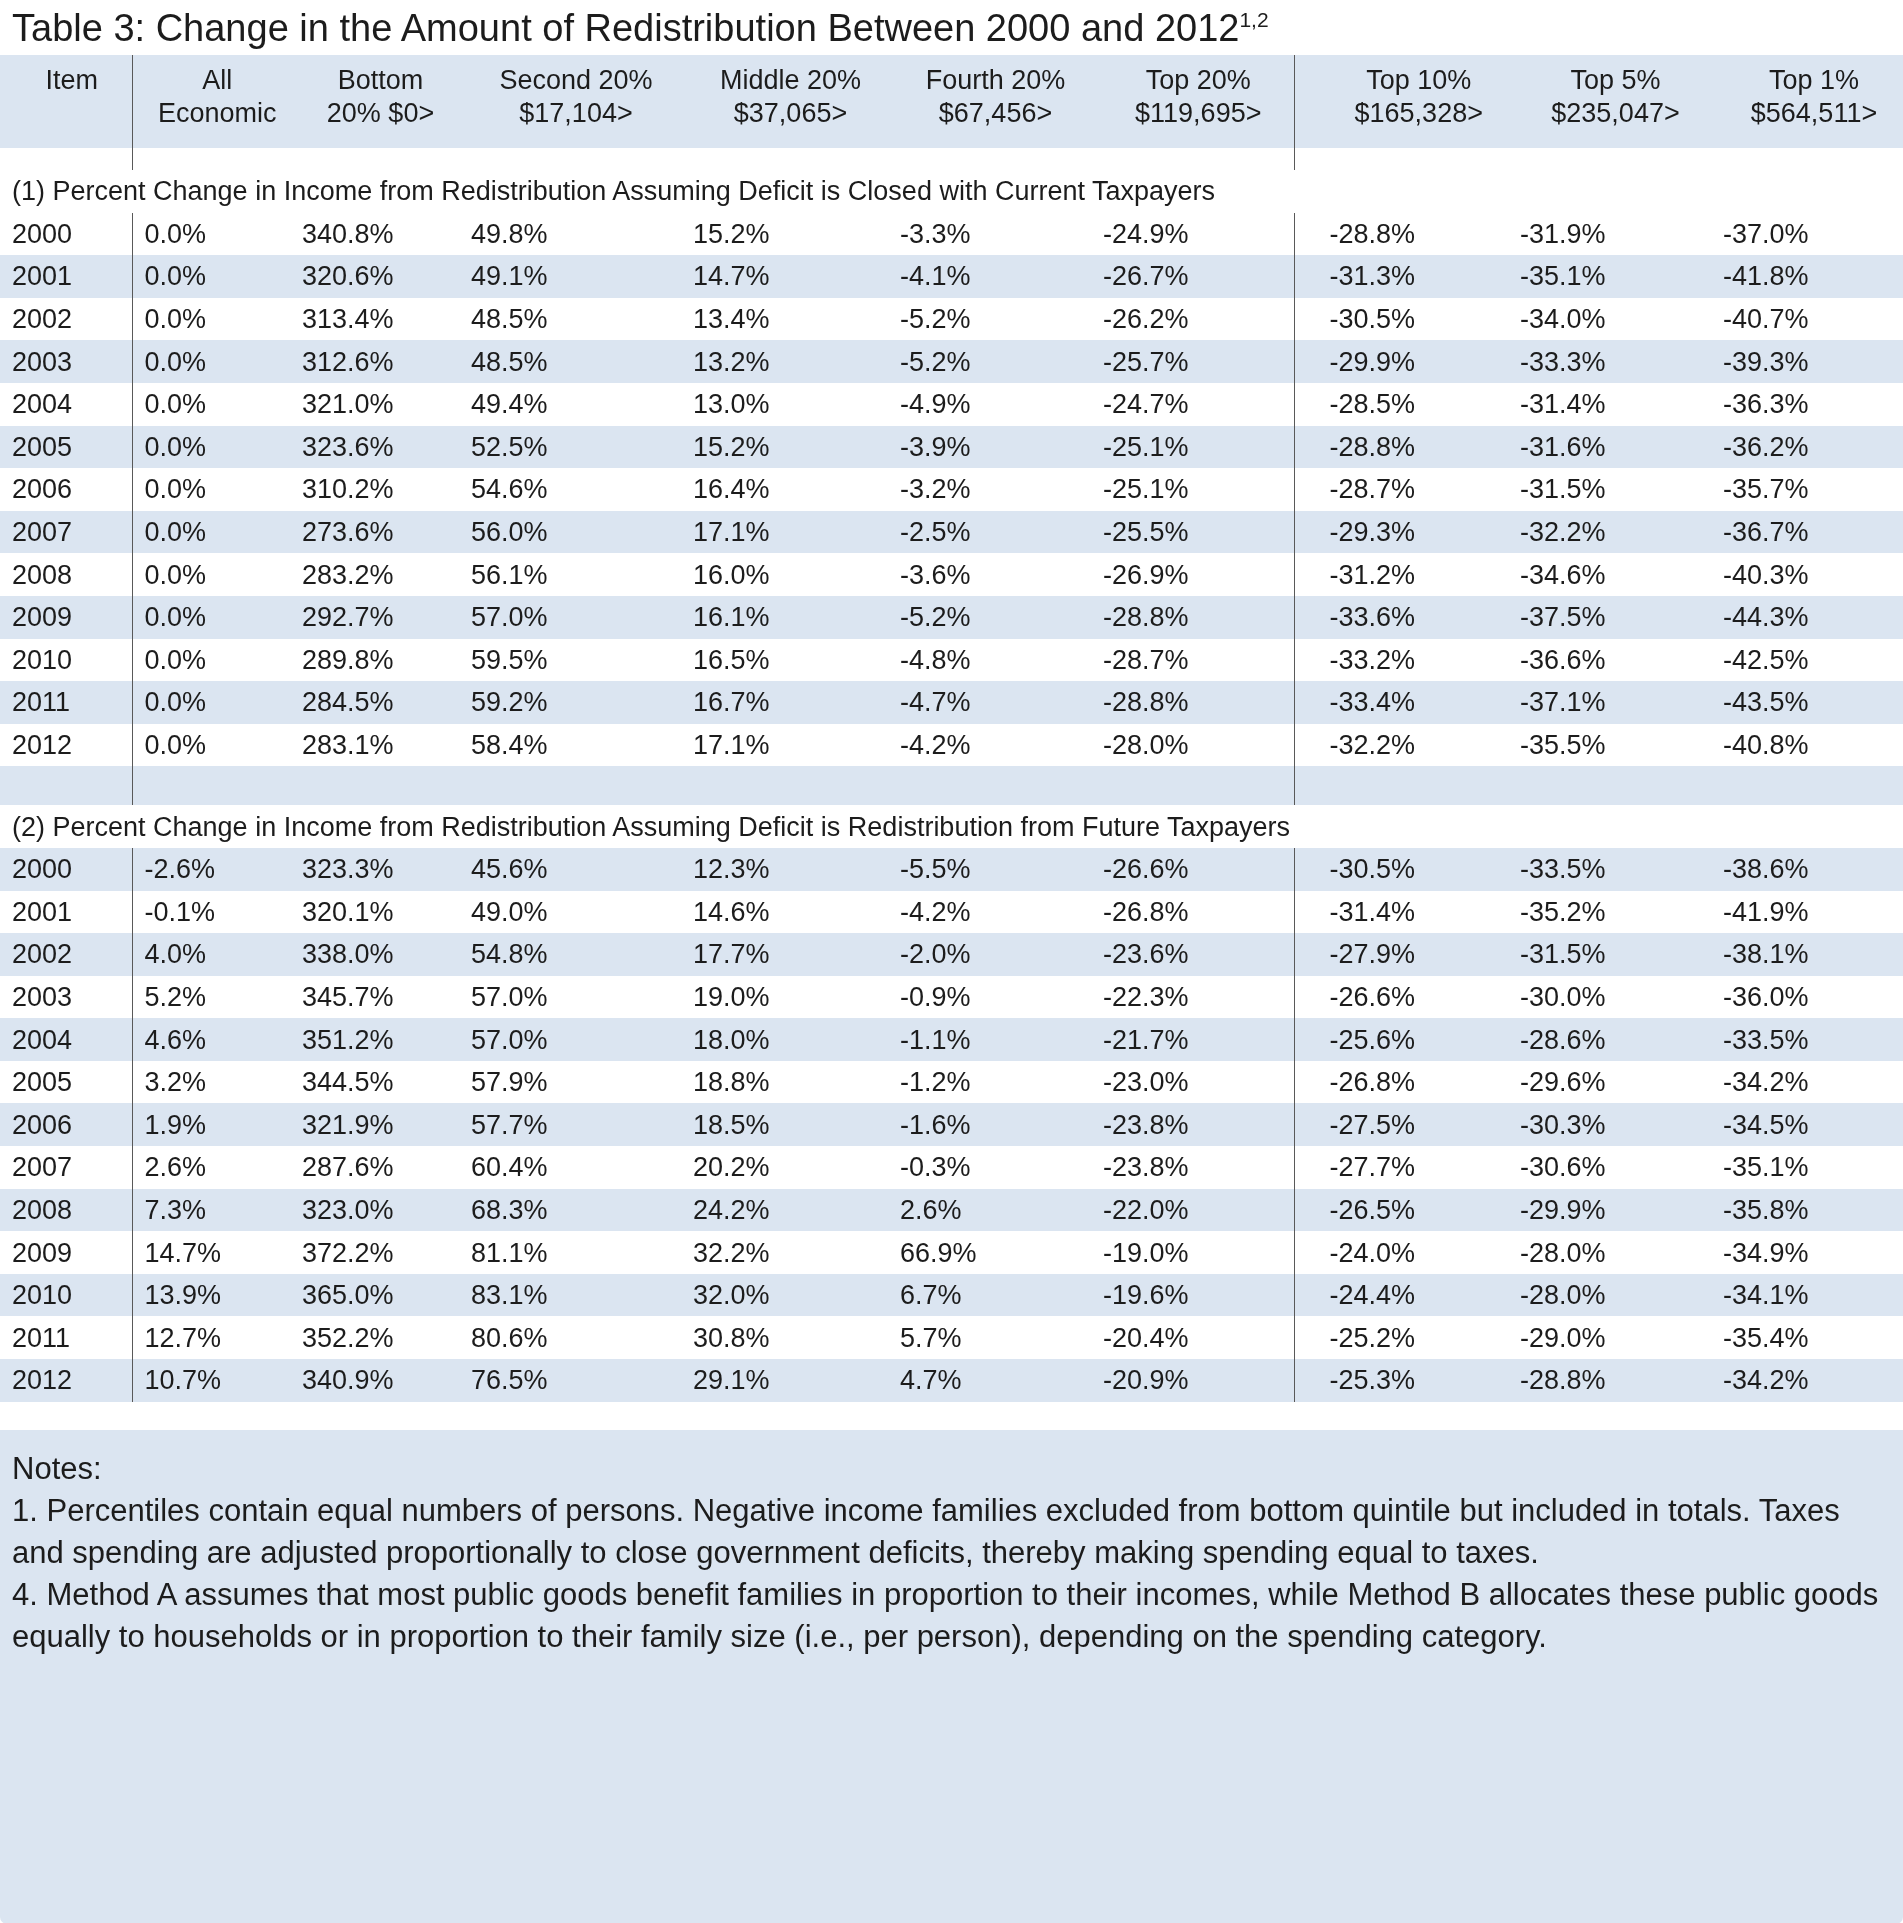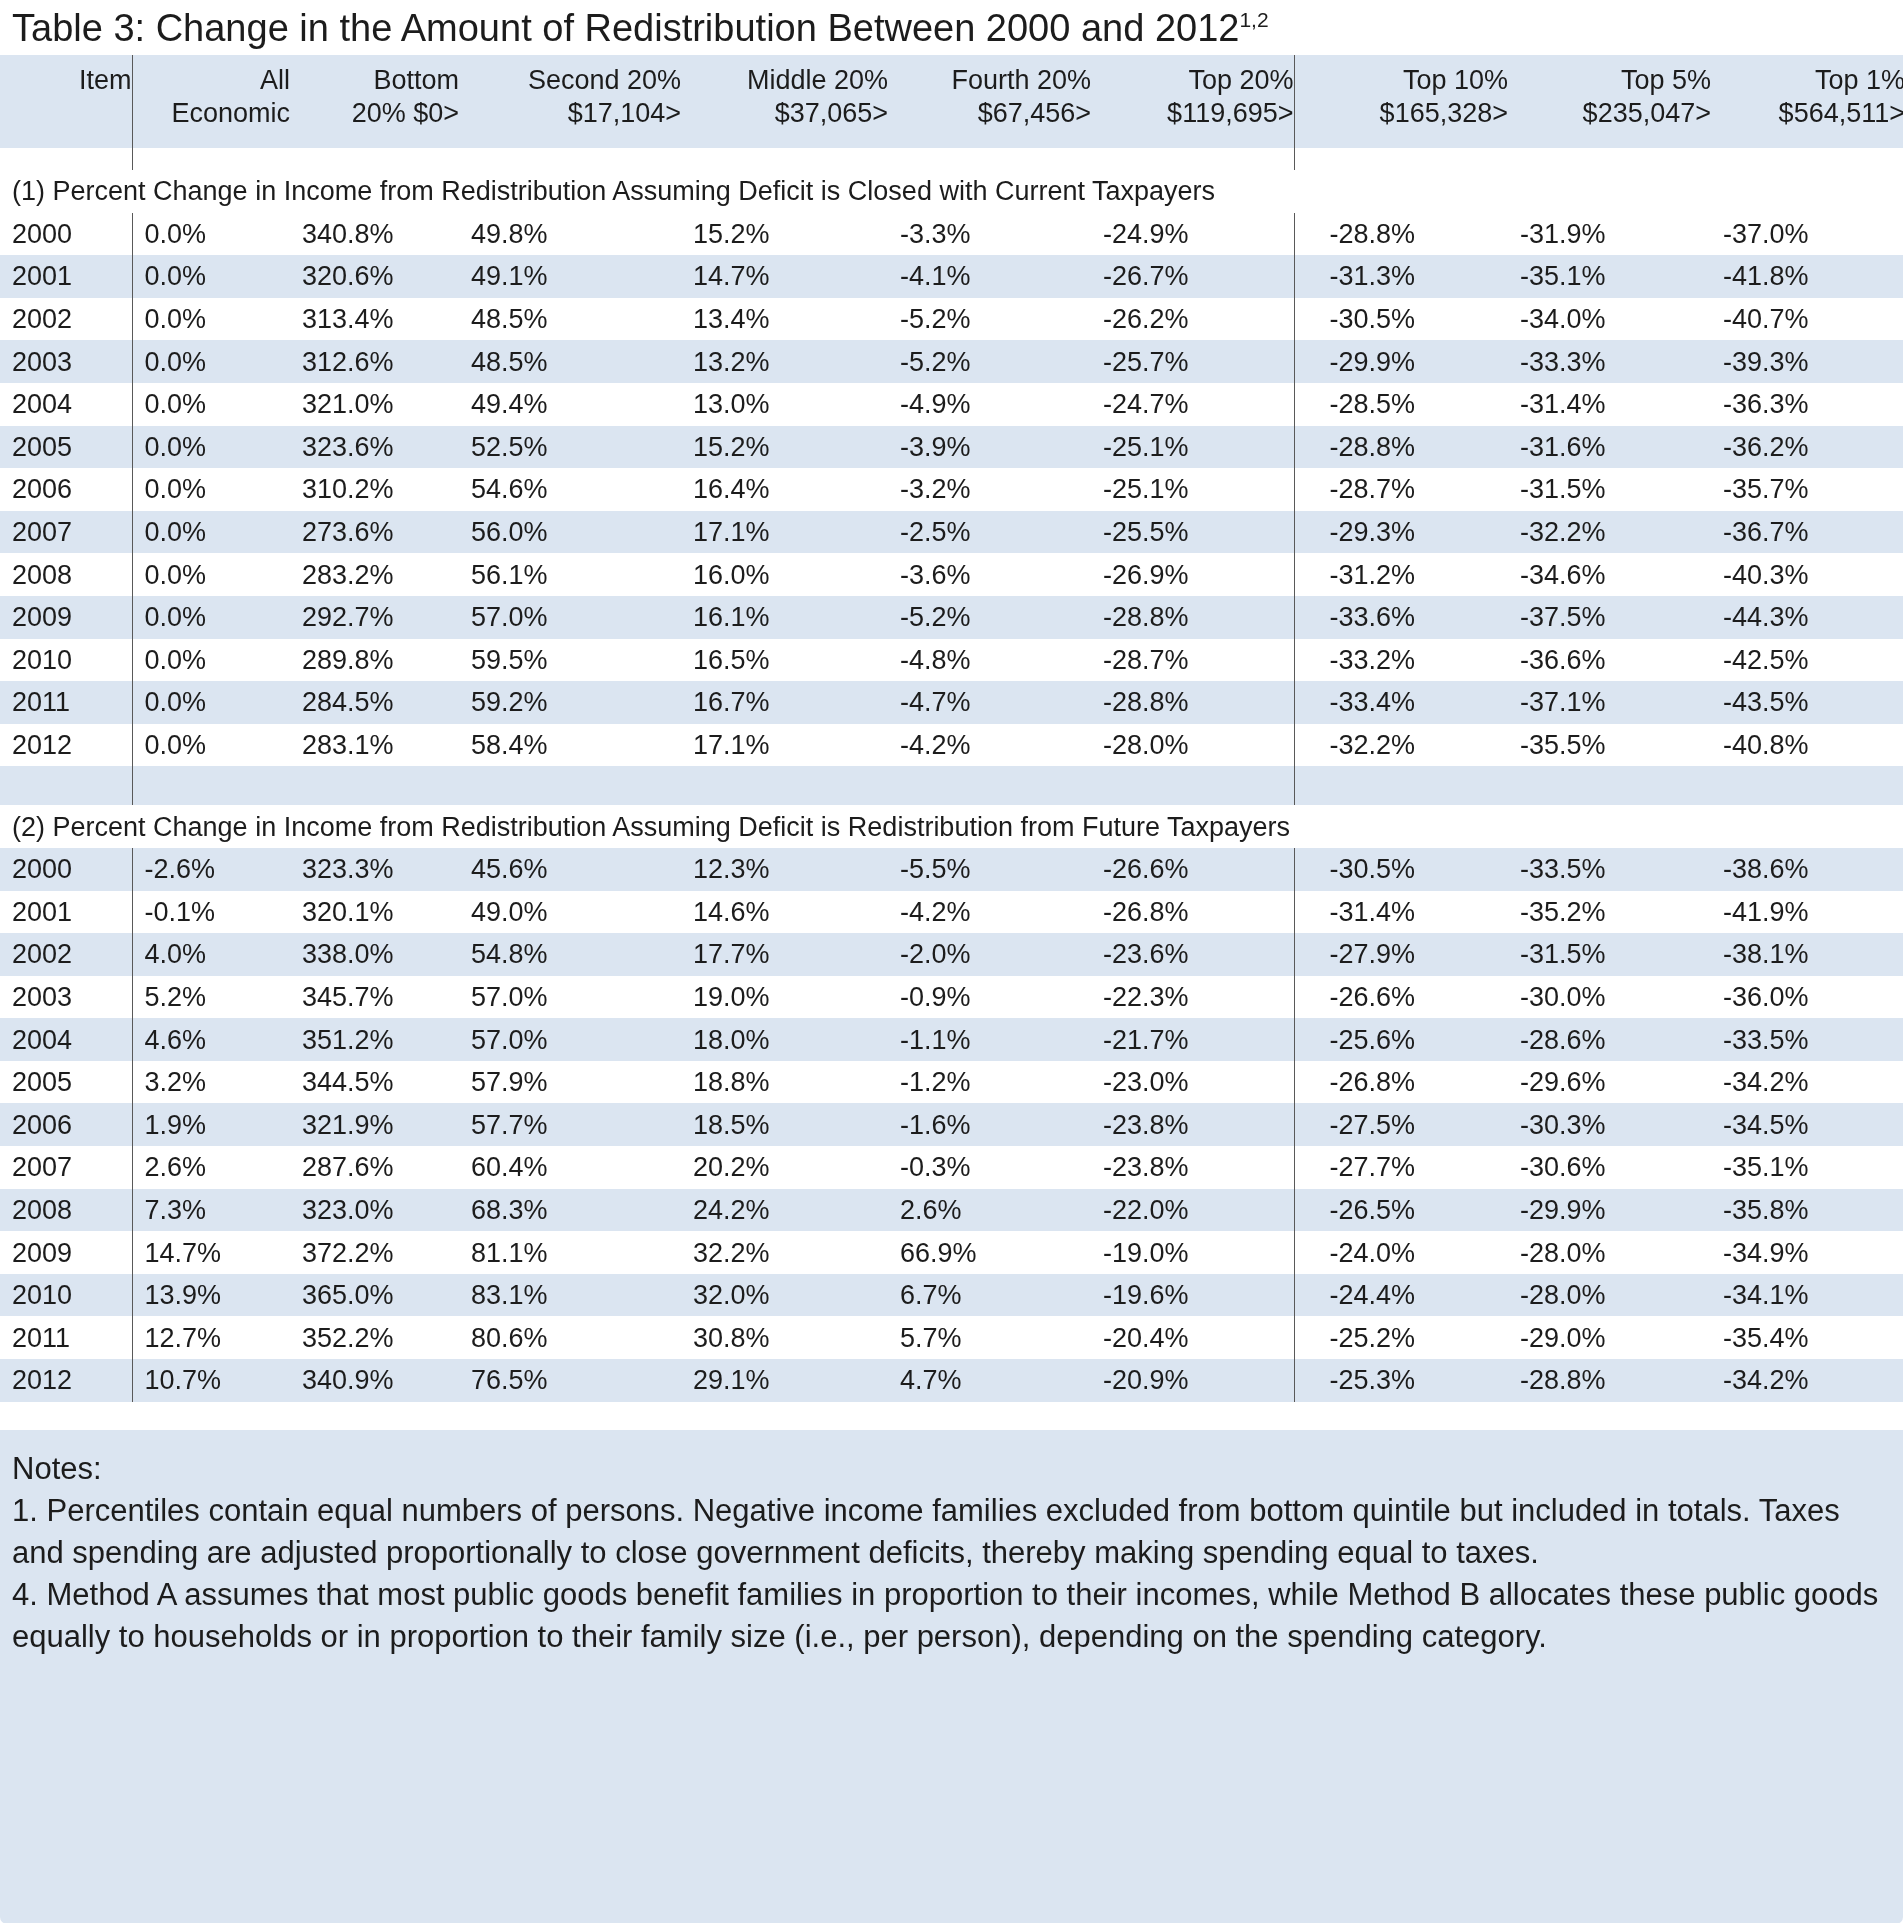--- a/index.html
+++ b/index.html
@@ -20,21 +20,21 @@
     color:var(--text);
     box-sizing:border-box;
     border-radius:7px;
   }
   .title-block{padding:6px 12px 4.5px 12px;}
   .title{font-size:38px;line-height:44px;}
   .sup{font-size:21px;vertical-align:super;line-height:0;}
   table{border-collapse:collapse;width:1903px;table-layout:fixed;}
   thead th{
     background:var(--band);
-    text-align:right;
+    text-align:center;
     font-weight:400;
     font-size:27px;
     line-height:33px;
     padding:9px 0 18px 12px;
     vertical-align:top;
   }
   td{
     font-size:27px;
     line-height:32px;
     text-align:left;

